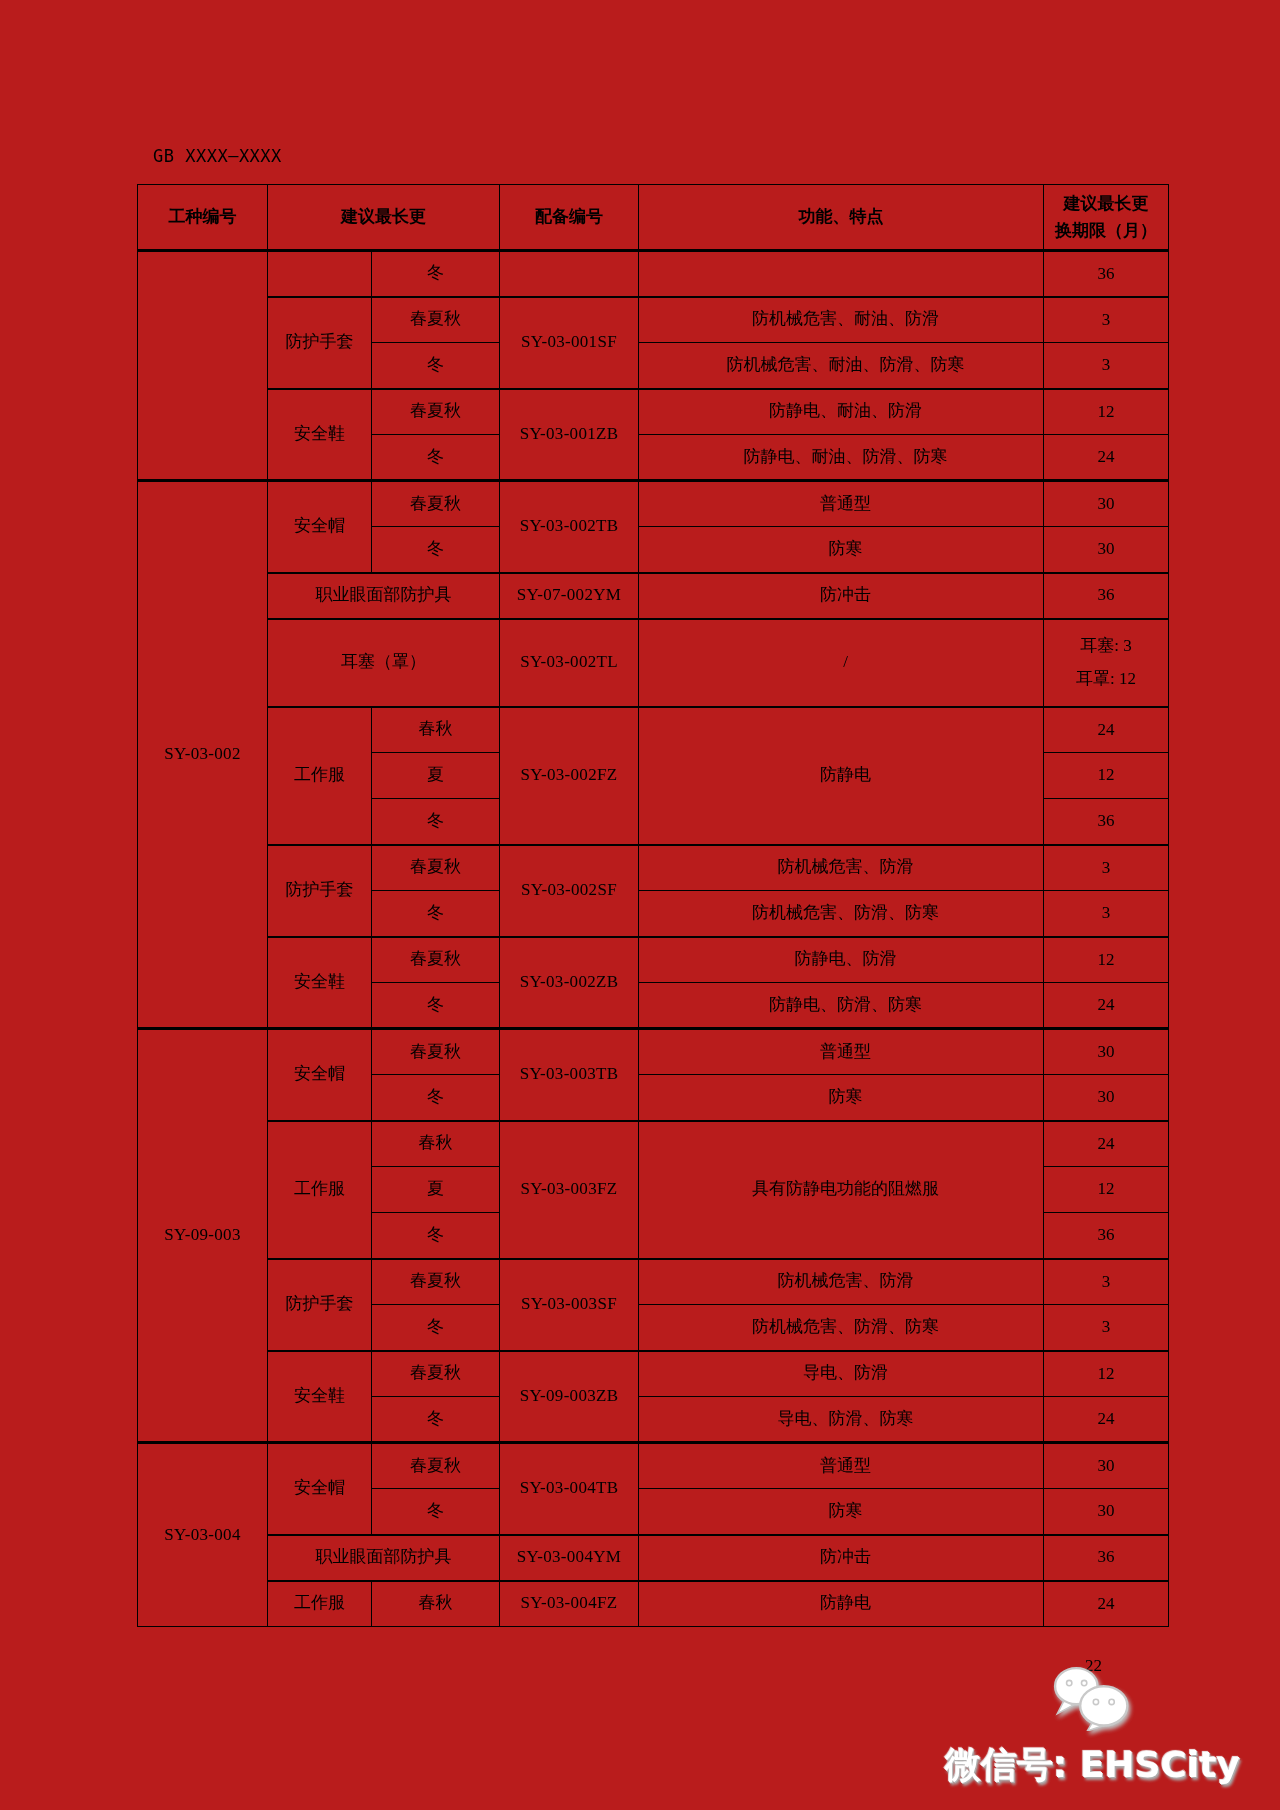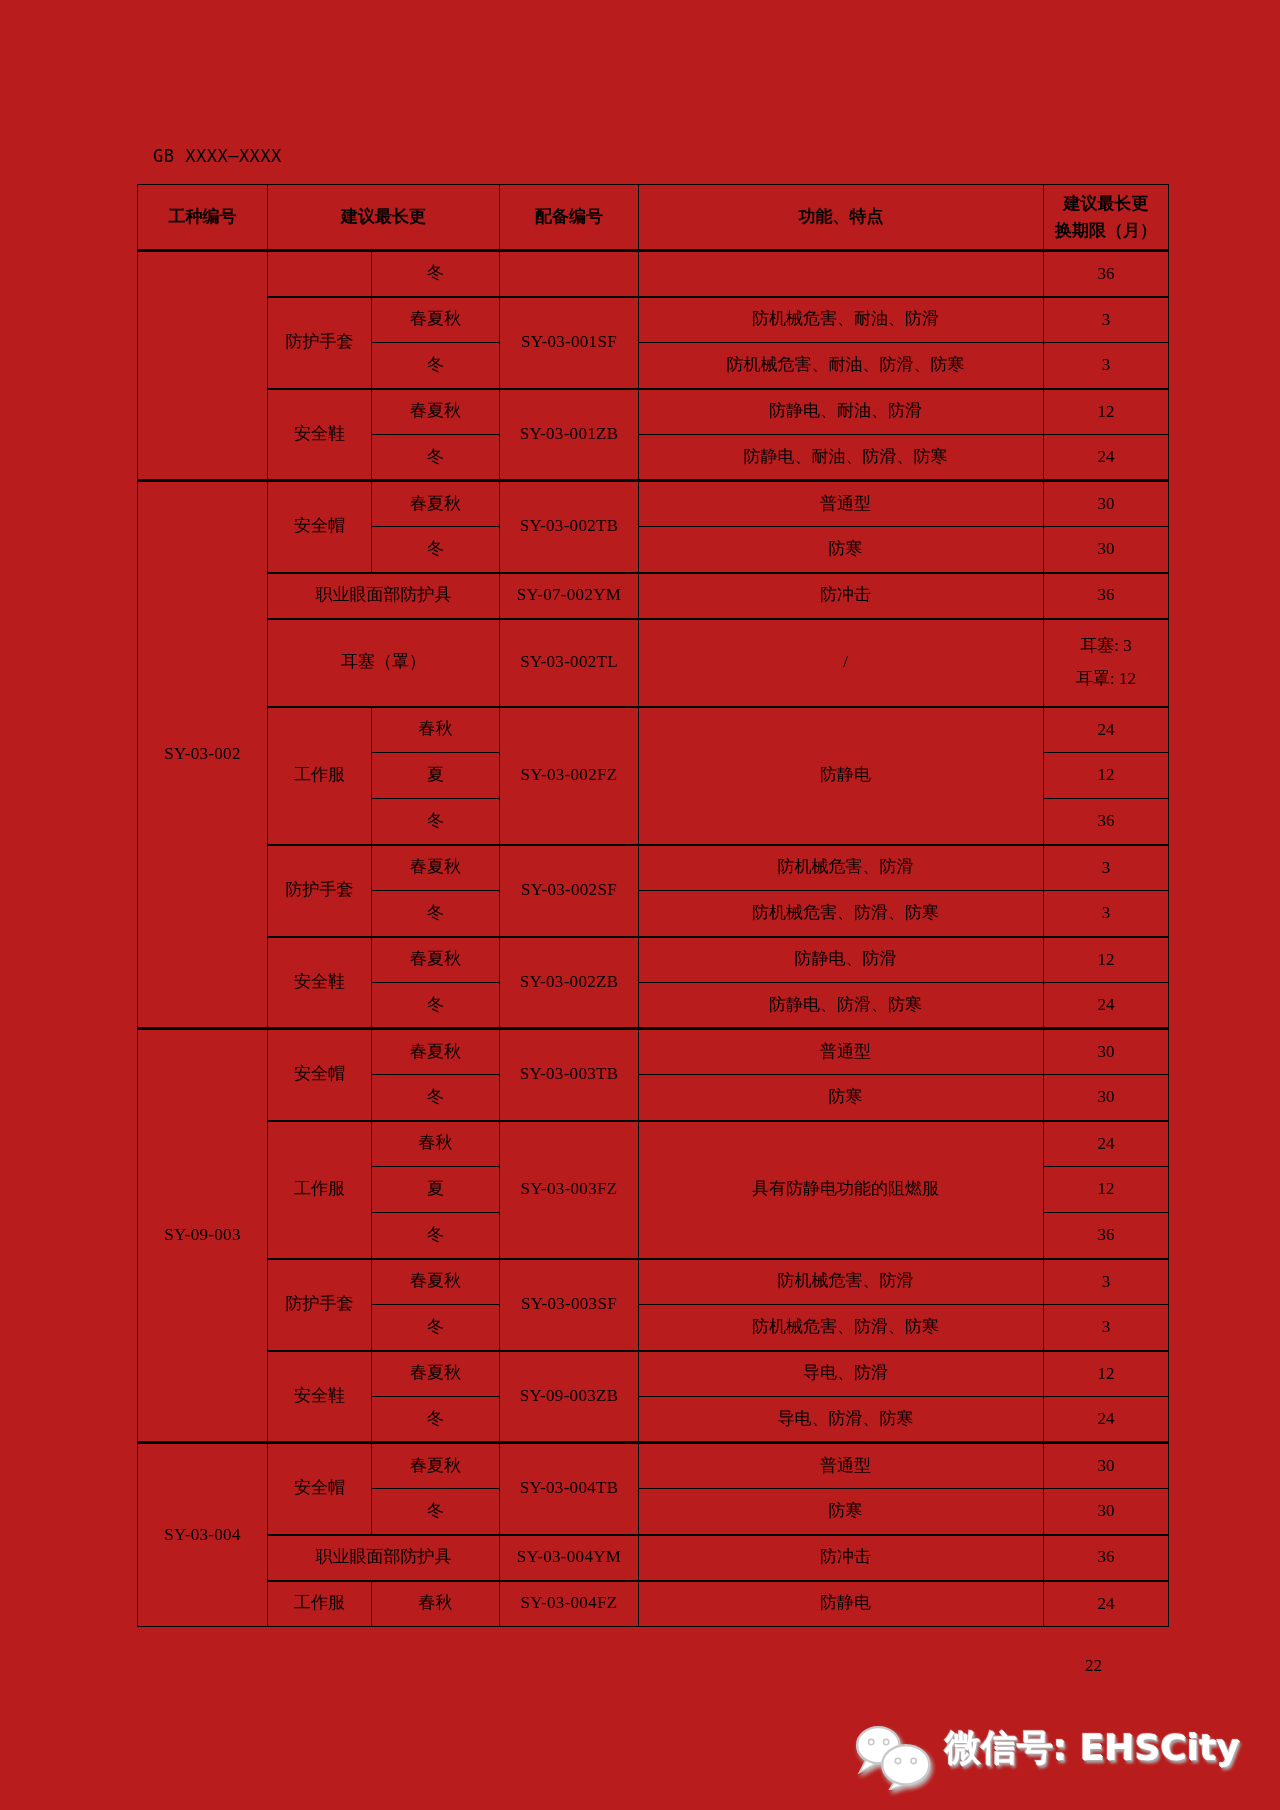--- a/index.html
+++ b/index.html
@@ -36,21 +36,21 @@
   tr.bt-section > td { border-top-width:3px; }
   td.col-feat { text-align:center; padding-left:14px; }
   td.col-mon  { white-space:pre-line; line-height:1.9; }
   td.col-code, td.col-job { letter-spacing:0.3px; }
   .page-number {
     position:absolute; left:1085px; top:1656px; width:60px;
     font-size:17px;
   }
   .watermark {
     position:absolute; right:40px; bottom:20px;
-    display:flex; gap:10px;
+    display:flex; align-items:center; gap:10px;flex-direction:column;
   }
   .watermark-icon { filter:drop-shadow(2px 3px 2px #bdbdbd); flex:0 0 auto; }
   .watermark-text {
     font-family:"DejaVu Sans","Liberation Sans",sans-serif;
     font-size:36px; font-weight:bold; color:#ffffff; white-space:nowrap;
     text-shadow:2px 3px 3px #a9a9a9, -1px -1px 1px #f2f2f2, 1px 1px 0 #d6d6d6;
   }
 </style>
 </head>
 <body>

